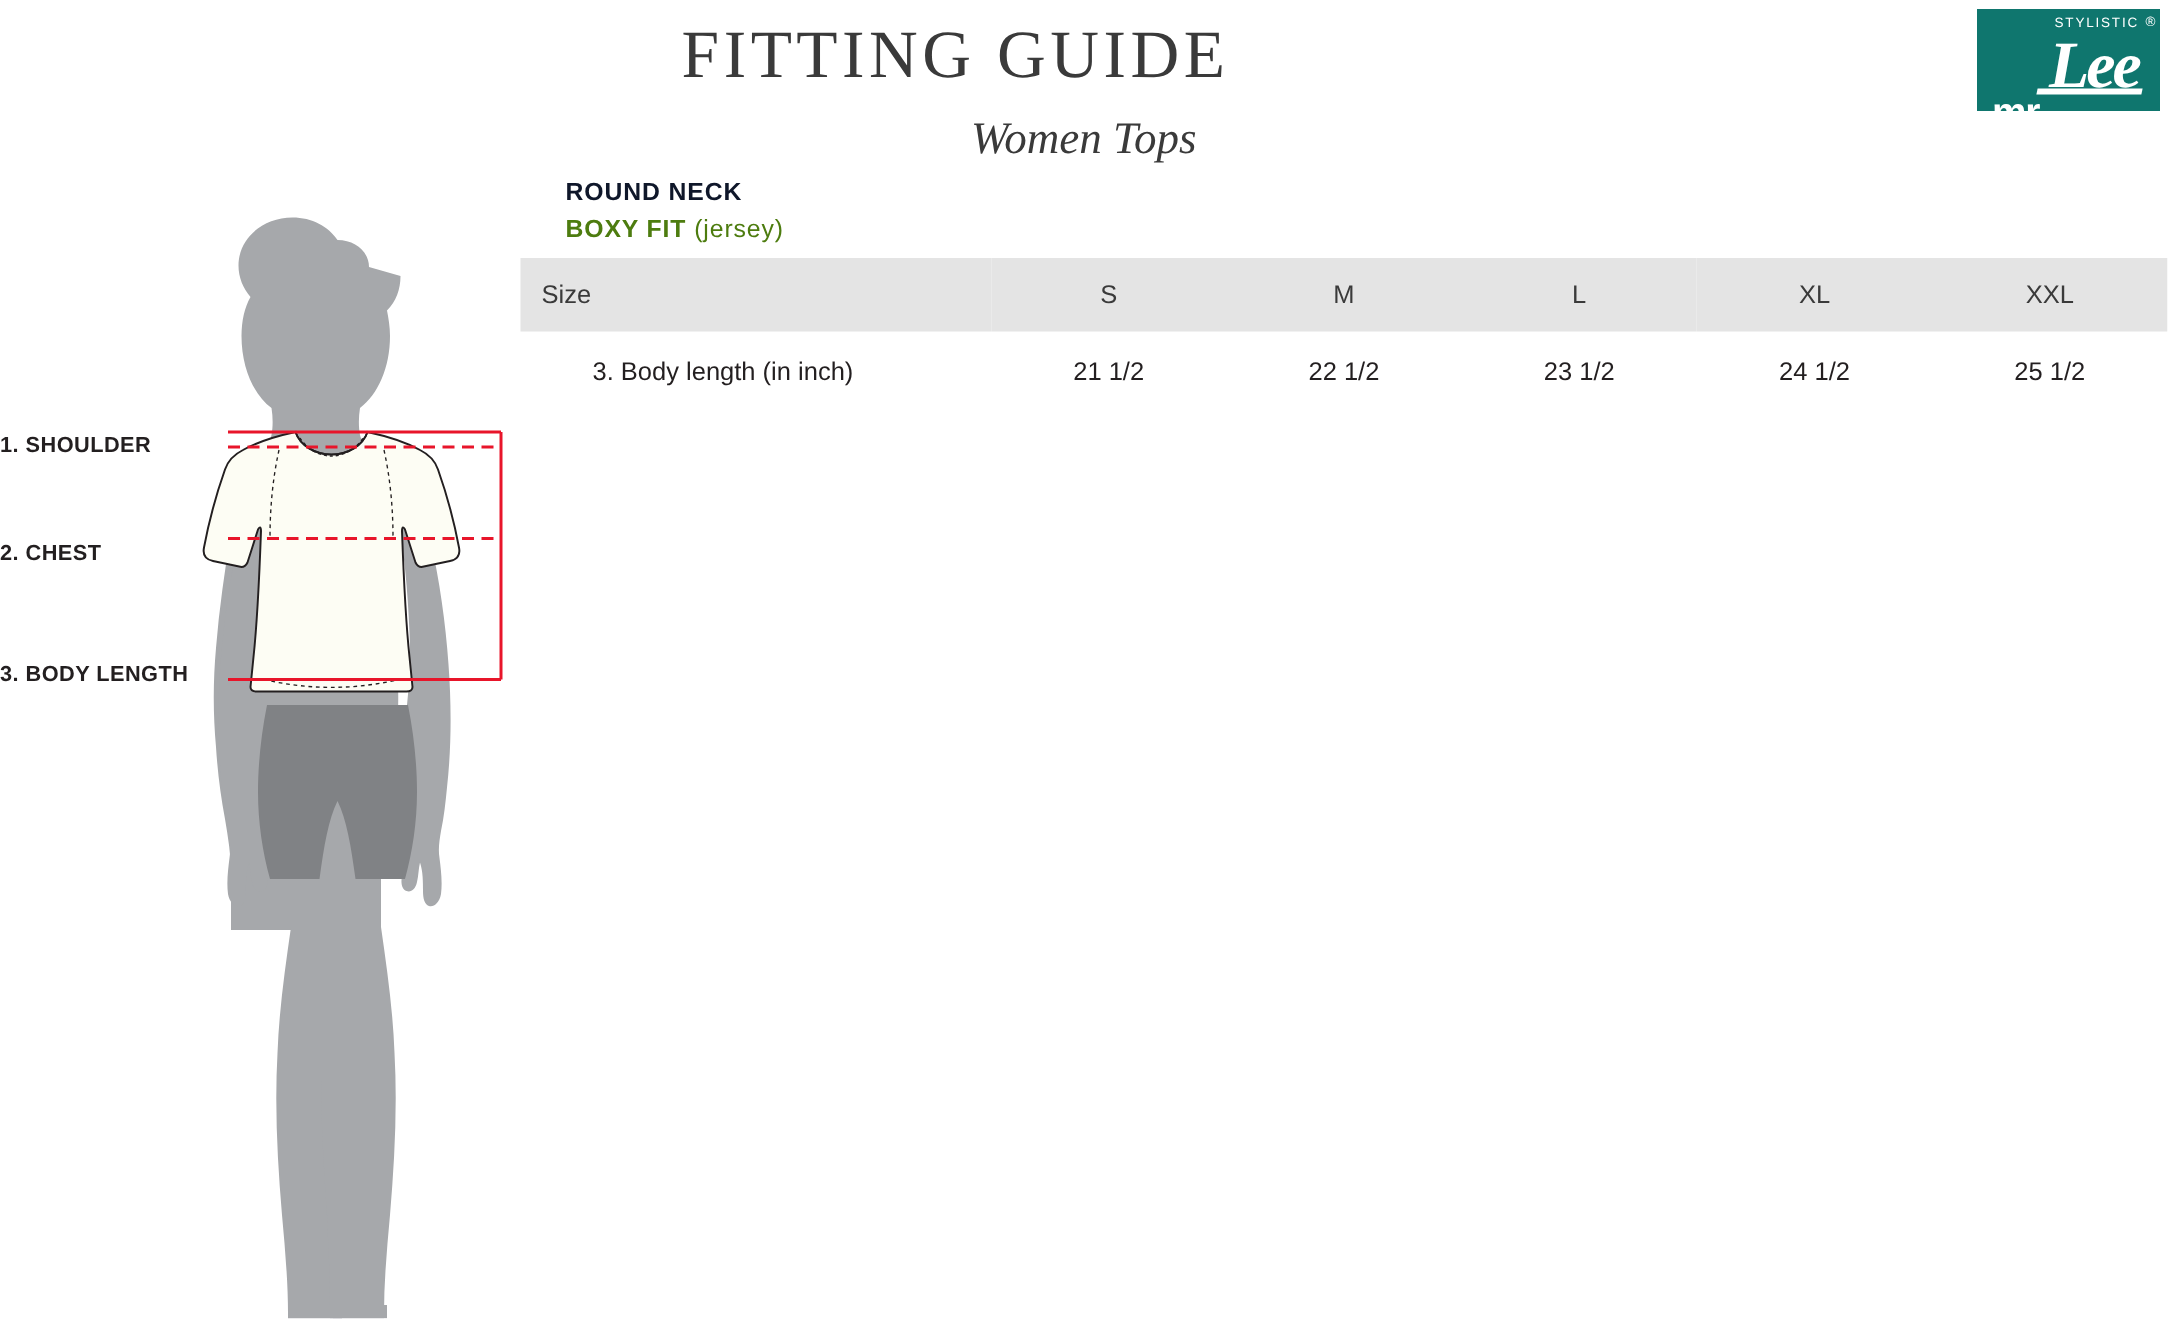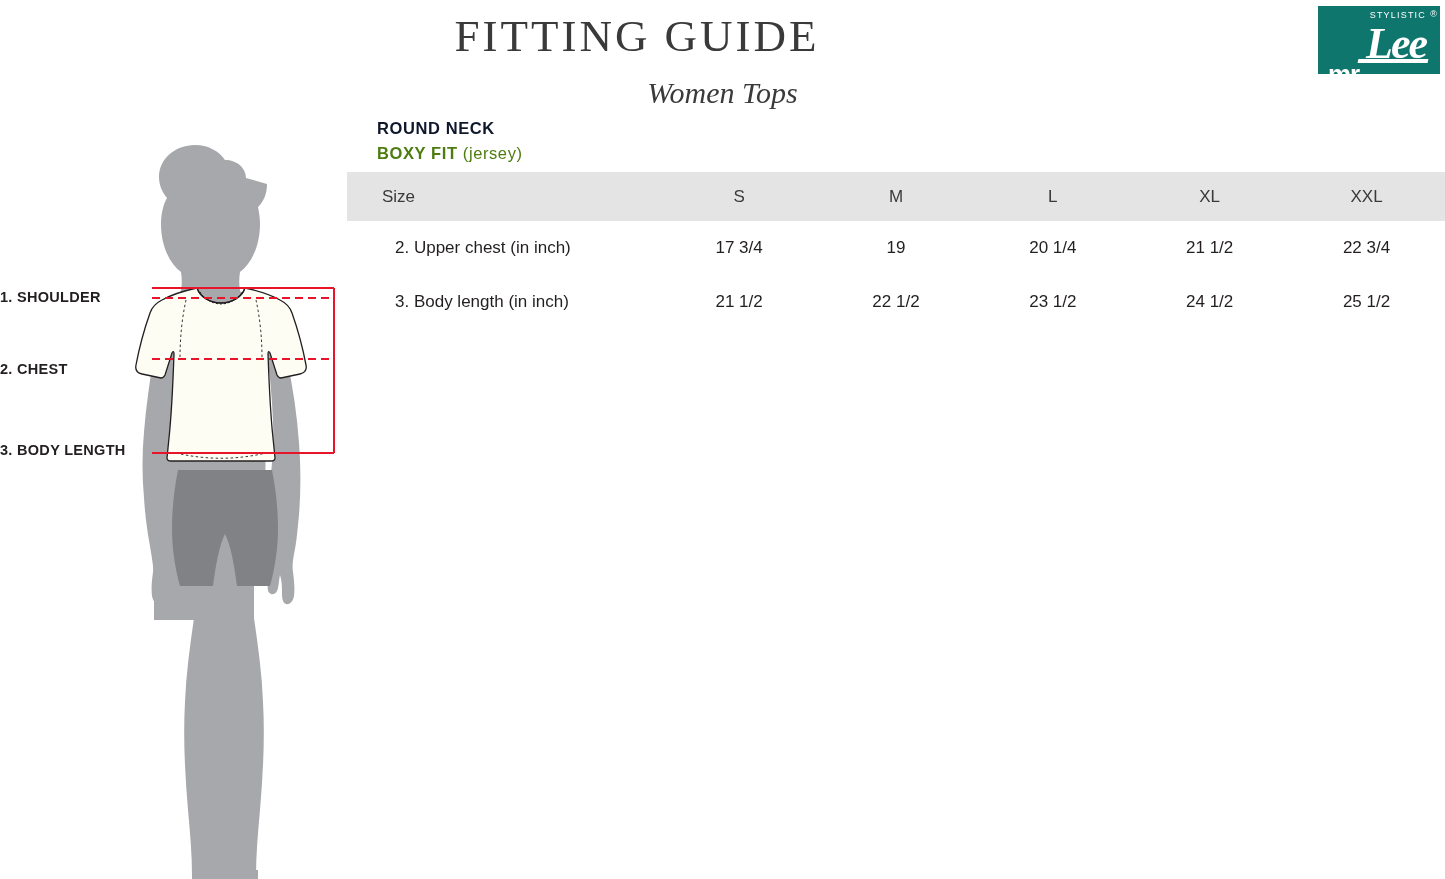--- a/index.html
+++ b/index.html
@@ -133,21 +133,21 @@
   #size-table th {
     background: #e4e4e4;
     height: 47px;
     font-weight: normal;
     font-size: 17px;
     color: #3a3a3a;
     vertical-align: middle;
   }
   #size-table th.col-label {
     text-align: left;
-    padding-left: 35px;
+    padding-left: 14px;
   }
   #size-table td {
     height: 52px;
     vertical-align: middle;
     text-align: center;
     color: #231f20;
     font-size: 17px;
   }
   #size-table td.col-label {
     text-align: left;
@@ -212,28 +212,20 @@
       <th class="col-label">Size</th>
       <th>S</th>
       <th>M</th>
       <th>L</th>
       <th>XL</th>
       <th>XXL</th>
     </tr>
   </thead>
   <tbody>
     <tr>
-      <td class="col-label">2. Upper chest (in inch)</td>
-      <td>17 3/4</td>
-      <td>19</td>
-      <td>20 1/4</td>
-      <td>21 1/2</td>
-      <td>22 3/4</td>
-    </tr>
-    <tr>
       <td class="col-label">3. Body length (in inch)</td>
       <td>21 1/2</td>
       <td>22 1/2</td>
       <td>23 1/2</td>
       <td>24 1/2</td>
       <td>25 1/2</td>
     </tr>
   </tbody>
 </table>
 

